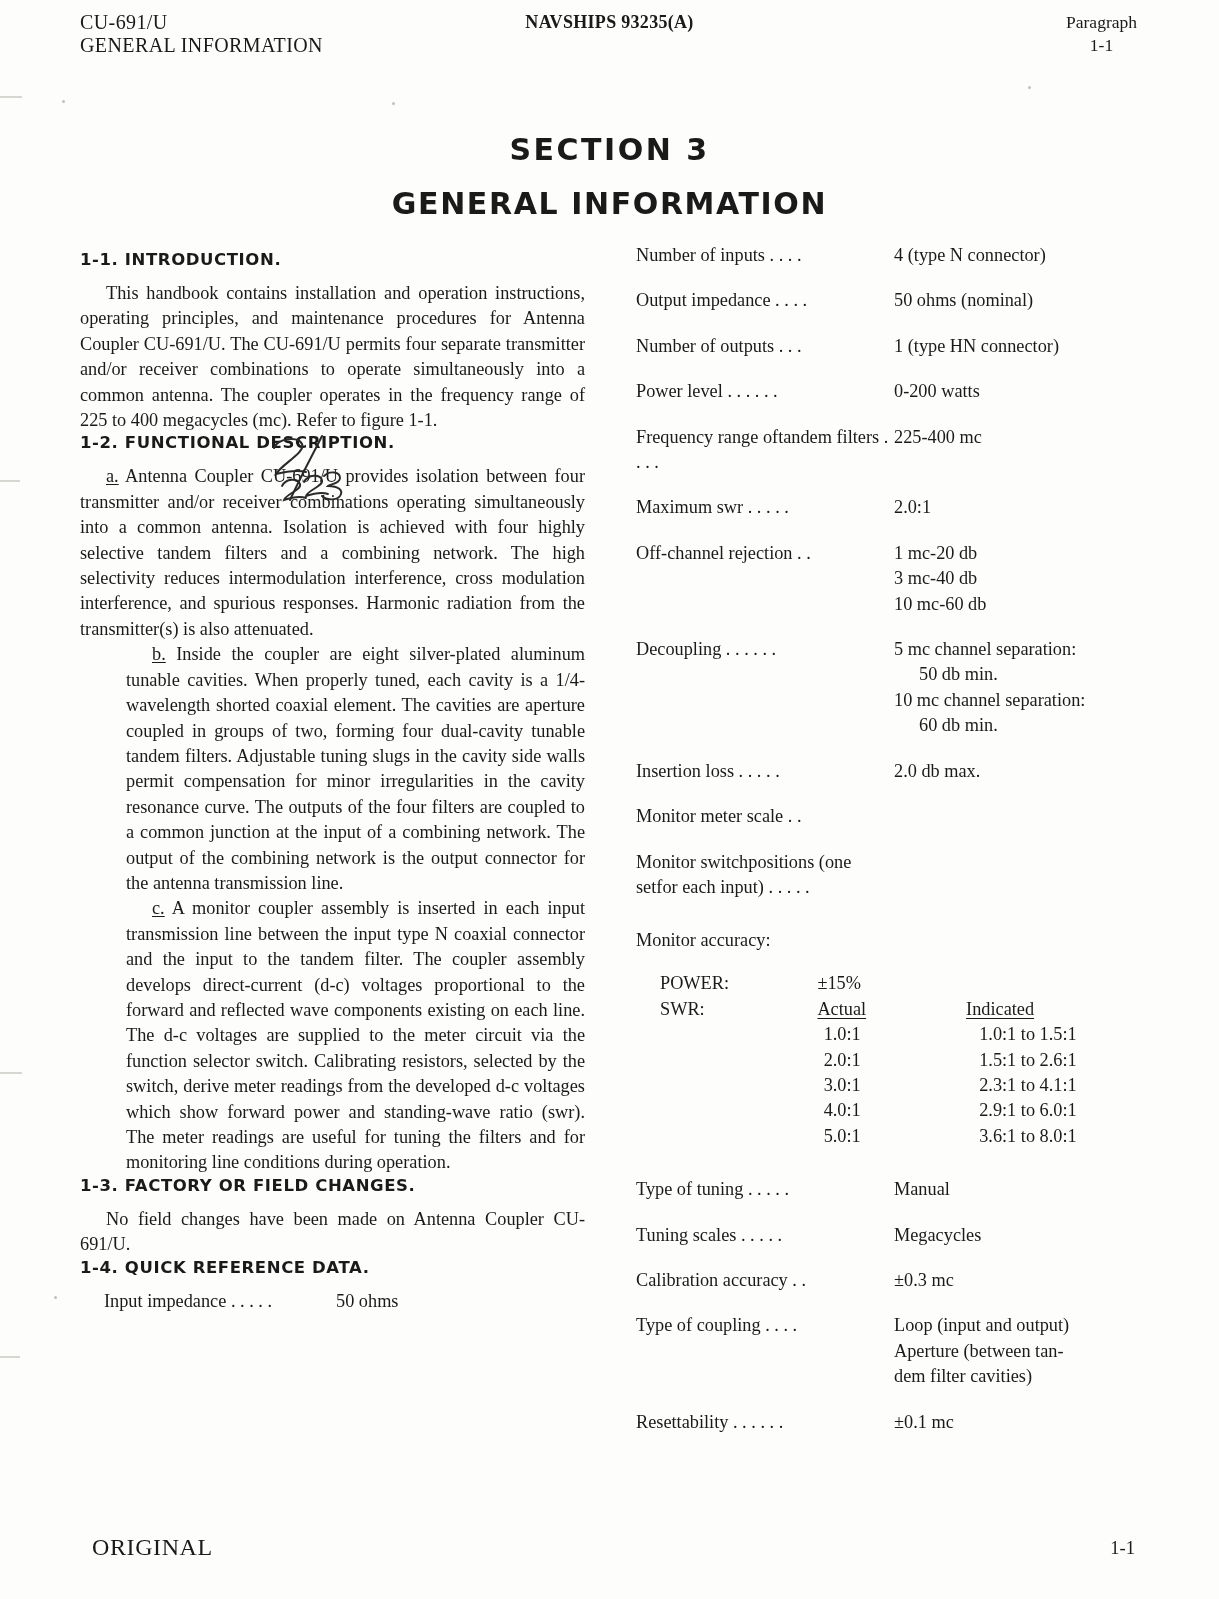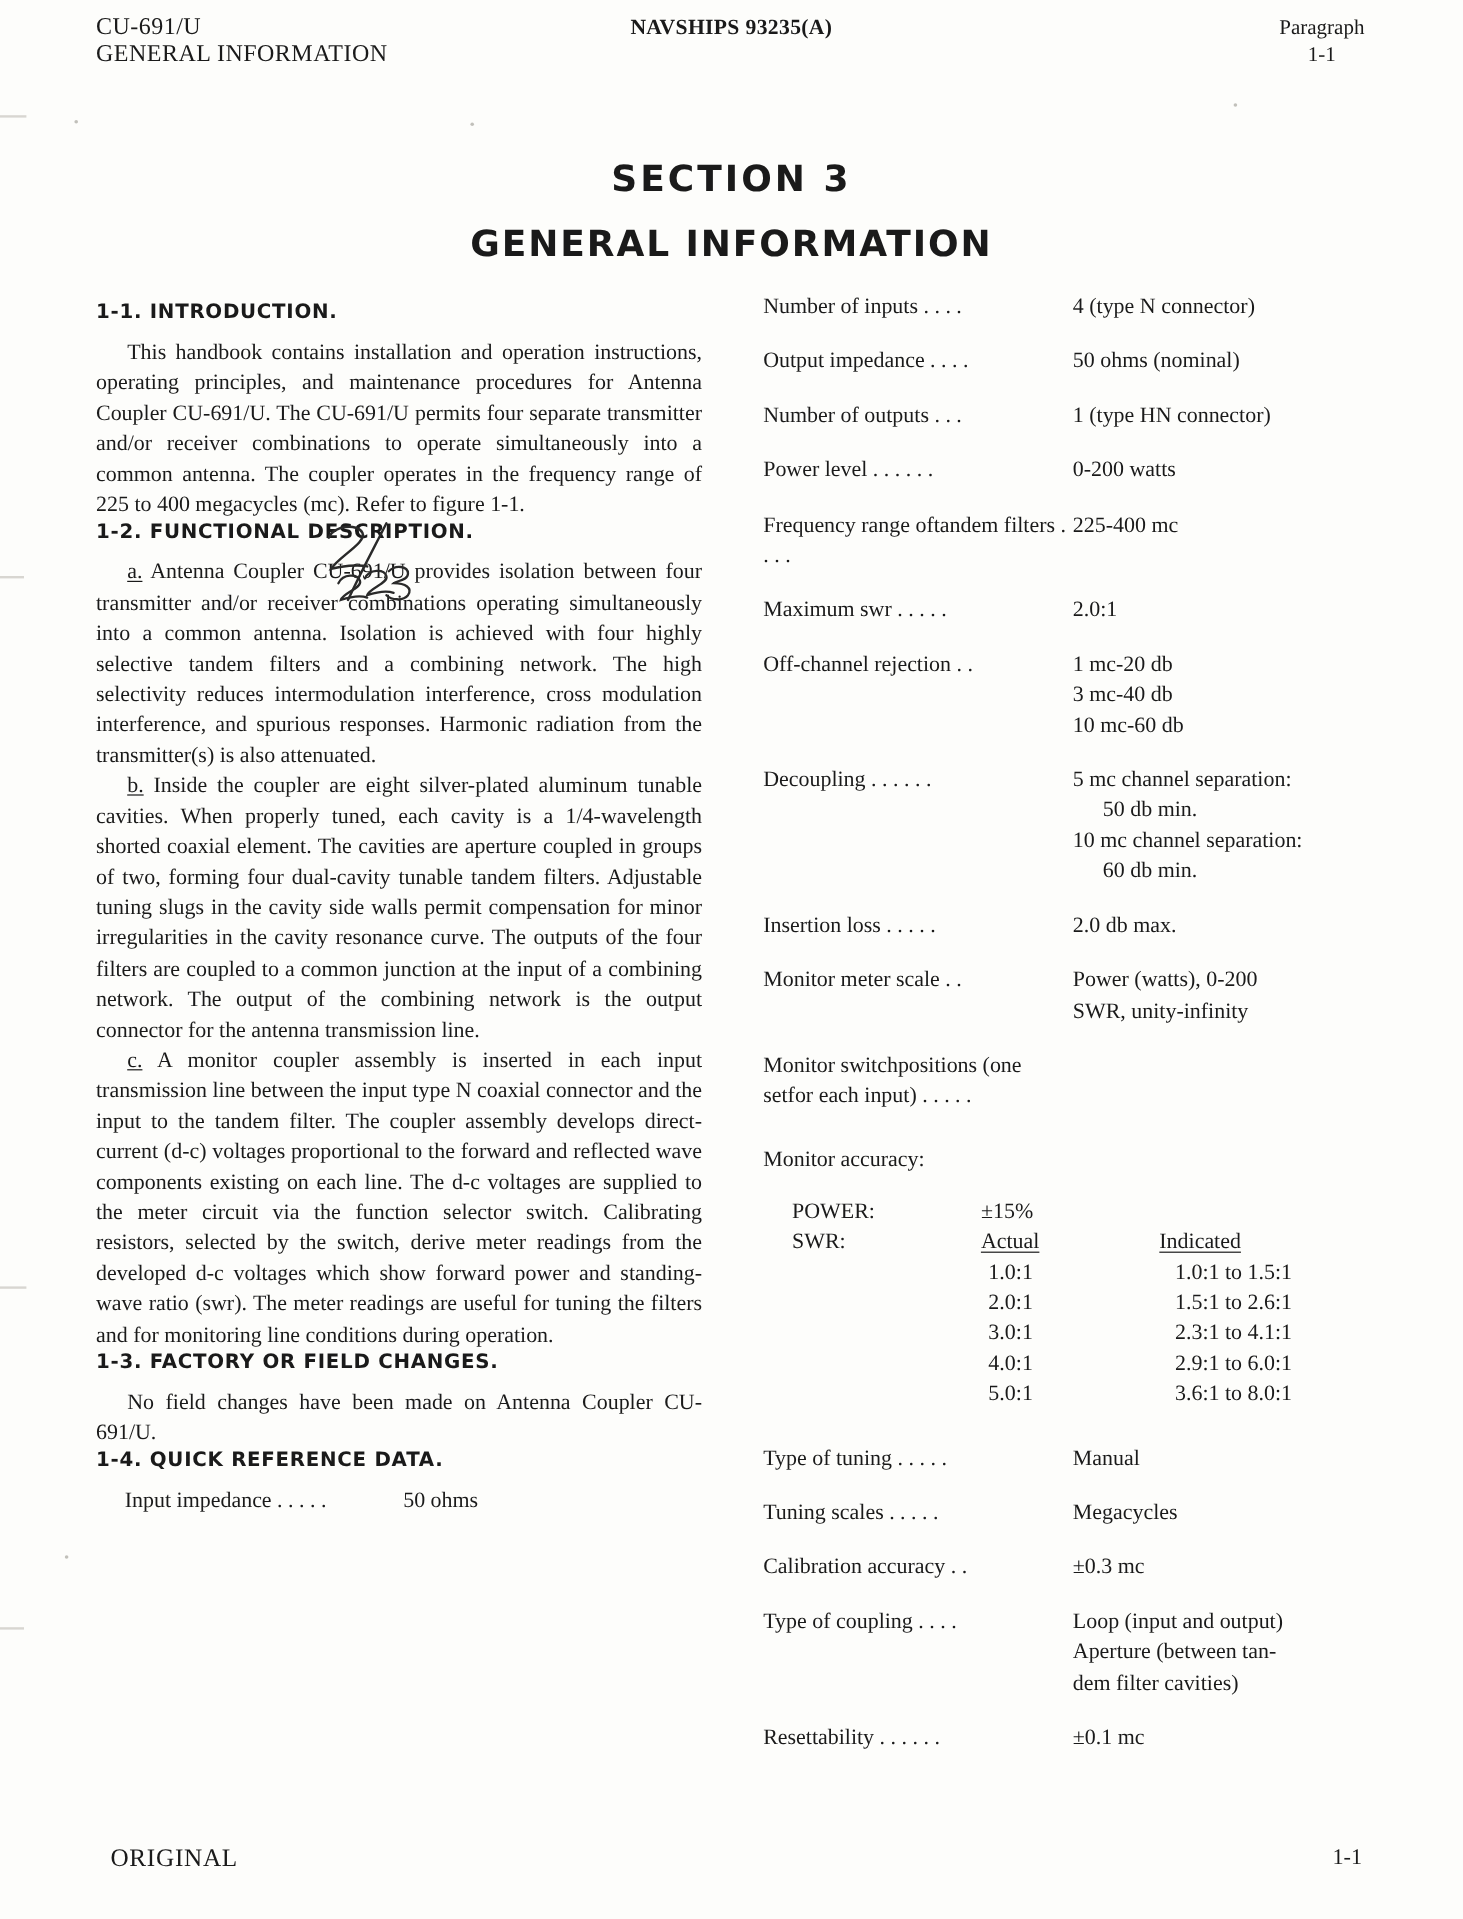--- a/index.html
+++ b/index.html
@@ -107,21 +107,21 @@
   .gap-before { margin-top: 26px; }
 
   p.body {
     margin: 0;
     font-size: 18.3px;
     line-height: 25.4px;
     text-align: justify;
     text-indent: 26px;
     hyphens: none;
   }
-  p.body + p.body { margin-top: 0; }
+  p.body + p.body { margin-top: 0; margin-left: 46px; }
 
   
   .itemlet {
     text-decoration: underline;
     text-underline-offset: 2px;
   }
 
   
   .spec {
     position: relative;
@@ -156,21 +156,21 @@
   .acc-c2 { width: 170px; }
   .acc-c3 { width: 200px; }
   .acc-c2.num, .acc-c3.num { padding-left: 18px; }
   .acc-hdr { text-decoration: underline; text-underline-offset: 3px; }
 
   
   .footer-left {
     position: absolute;
     left: 92px;
     bottom: 38px;
-    font-size: 21px;
+    font-size: 24px;
     letter-spacing: 0.6px;
   }
   .footer-right {
     position: absolute;
     right: 84px;
     bottom: 40px;
     font-size: 18.5px;
   }
 
   
@@ -244,21 +244,21 @@
     <div id="spec-list">
         <div class="spec"><span class="label"><span class="l">Number of inputs . . . .</span></span><span class="val"><span class="l">4 (type N connector)</span></span></div>
         <div class="spec"><span class="label"><span class="l">Output impedance . . . .</span></span><span class="val"><span class="l">50 ohms (nominal)</span></span></div>
         <div class="spec"><span class="label"><span class="l">Number of outputs  . . .</span></span><span class="val"><span class="l">1 (type HN connector)</span></span></div>
         <div class="spec"><span class="label"><span class="l">Power level  . . . . . .</span></span><span class="val"><span class="l">0-200 watts</span></span></div>
         <div class="spec"><span class="label"><span class="l">Frequency range of</span><span class="l">tandem filters  . . . .</span></span><span class="val"><span class="l">225-400 mc</span></span></div>
         <div class="spec"><span class="label"><span class="l">Maximum swr . . . . .</span></span><span class="val"><span class="l">2.0:1</span></span></div>
         <div class="spec"><span class="label"><span class="l">Off-channel rejection . .</span></span><span class="val"><span class="l">1 mc-20 db</span><span class="l">3 mc-40 db</span><span class="l">10 mc-60 db</span></span></div>
         <div class="spec"><span class="label"><span class="l">Decoupling   . . . . . .</span></span><span class="val"><span class="l">5  mc channel separation:</span><span class="l" style="padding-left: 25px;">50 db min.</span><span class="l">10 mc channel separation:</span><span class="l" style="padding-left: 25px;">60 db min.</span></span></div>
         <div class="spec"><span class="label"><span class="l">Insertion loss  . . . . .</span></span><span class="val"><span class="l">2.0 db max.</span></span></div>
-        <div class="spec"><span class="label"><span class="l">Monitor meter  scale . .</span></span><span class="val"><span class="l">Power    (watts),   0-200</span><span class="l">SWR, unity-infinity</span></span></div>
+        <div class="spec"><span class="label"><span class="l">Monitor meter  scale . .</span></span></div>
         <div class="spec"><span class="label"><span class="l">Monitor switch</span><span class="l">positions (one set</span><span class="l">for each input) . . . . .</span></span></div>
       </div>
 
     <div class="acc-title">Monitor accuracy:</div>
     <div class="acc-table" id="acc-table">
         <div class="acc-row">
           <div class="acc-c1">POWER:</div>
           <div class="acc-c2">±15%</div>
           <div class="acc-c3"></div>
         </div>

